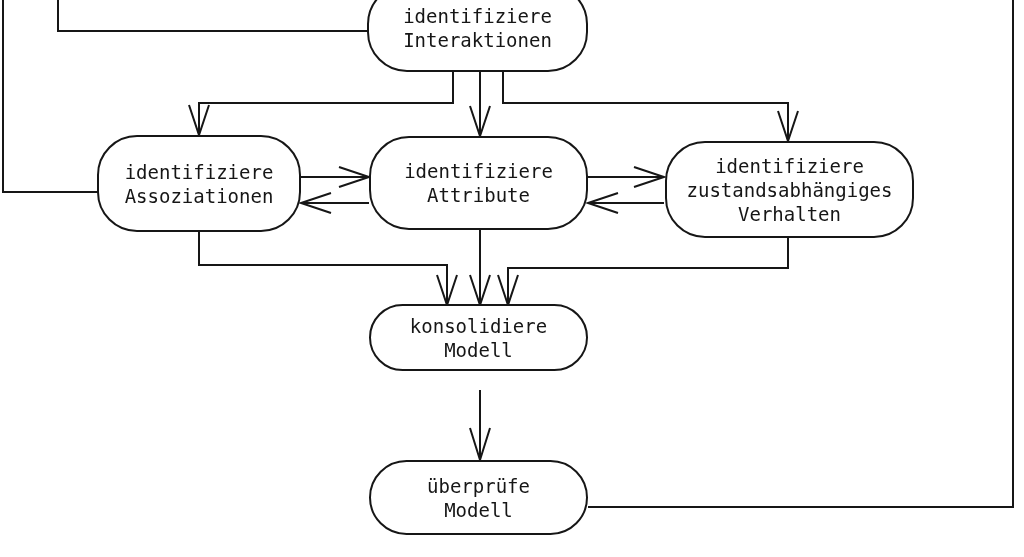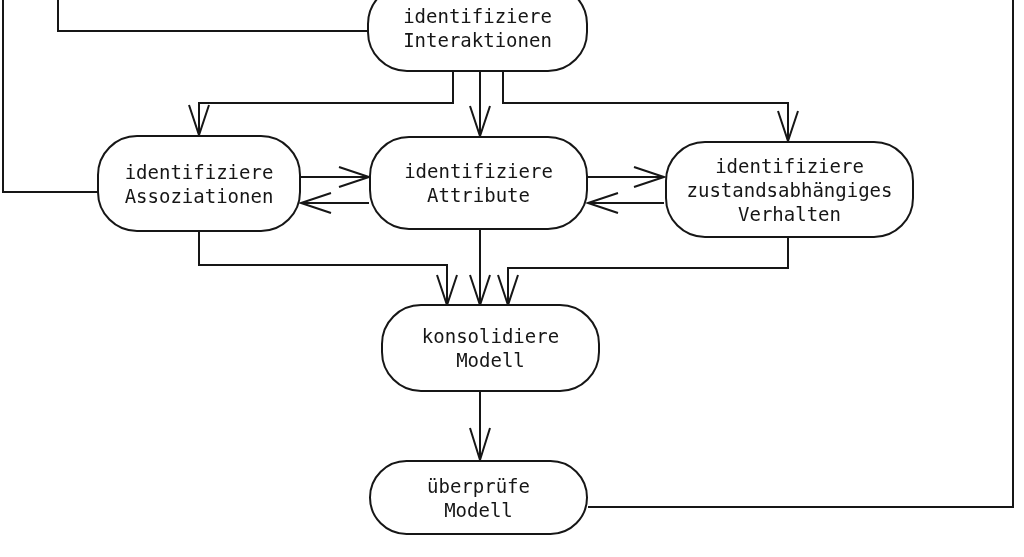--- a/index.html
+++ b/index.html
@@ -96,21 +96,21 @@
     <span>identifiziere
 Attribute</span>
   </div>
 
   <div class="node" style="left:665px; top:141px; width:249px; height:97px;">
     <span>identifiziere
 zustandsabhängiges
 Verhalten</span>
   </div>
 
-  <div class="node" style="left:381px; top:304px; width:219px; height:88px;">
+  <div class="node" style="left:369px; top:304px; width:219px; height:67px;">
     <span>konsolidiere
 Modell</span>
   </div>
 
   <div class="node" style="left:369px; top:460px; width:219px; height:75px;">
     <span>überprüfe
 Modell</span>
   </div>
 
 </div>

